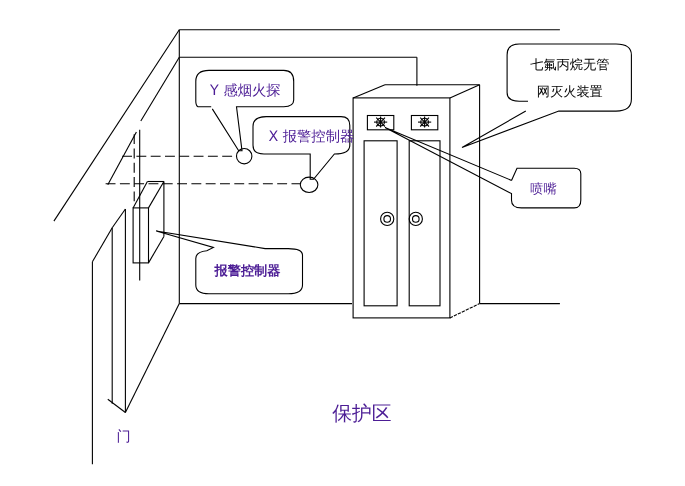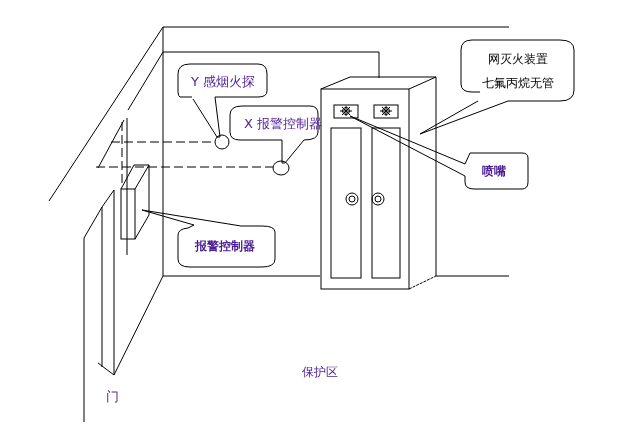--- a/index.html
+++ b/index.html
@@ -106,19 +106,19 @@
 
     <path d="M465,164 L470,153 L522,153 Q528,153 528,158 L528,182 Q528,189 522,189 L474,189 Q465,189 465,182 L465,176 L350,116 L465,164"></path>
 
     <path d="M241,226 L262,226 Q275,226 275,232 L275,259 Q275,267 262,267 L190,267 Q178,267 178,259 L178,235 Q178,229 188,228 L194,225 L142,210 Z"></path>
   </g>
 </svg>
 
 <div class="lbl" style="left:191px; top:73px;">Y 感烟火探</div>
 <div class="lbl" style="left:244px; top:115px;">X 报警控制器</div>
 <div class="callout-text" style="left:466px; top:47px; width:104px;">
+  <div>七氟丙烷无管</div>
   <div>网灭火装置</div>
-  <div>七氟丙烷无管</div>
 </div>
-<div class="lbl" style="left:482px; top:163px; font-size:12px;font-weight:bold;">喷嘴</div>
+<div class="lbl" style="left:482px; top:163px; font-size:12px;">喷嘴</div>
 <div class="lbl" style="left:195px; top:238px; font-size:12px;font-weight:bold;">报警控制器</div>
-<div class="lbl" style="left:302px; top:364px; font-size:12px;">保护区</div>
+<div class="lbl" style="left:302px; top:364px; font-size:18px;">保护区</div>
 <div class="lbl" style="left:106px; top:388px; font-size:13px;">门</div>
 
 </body></html>

